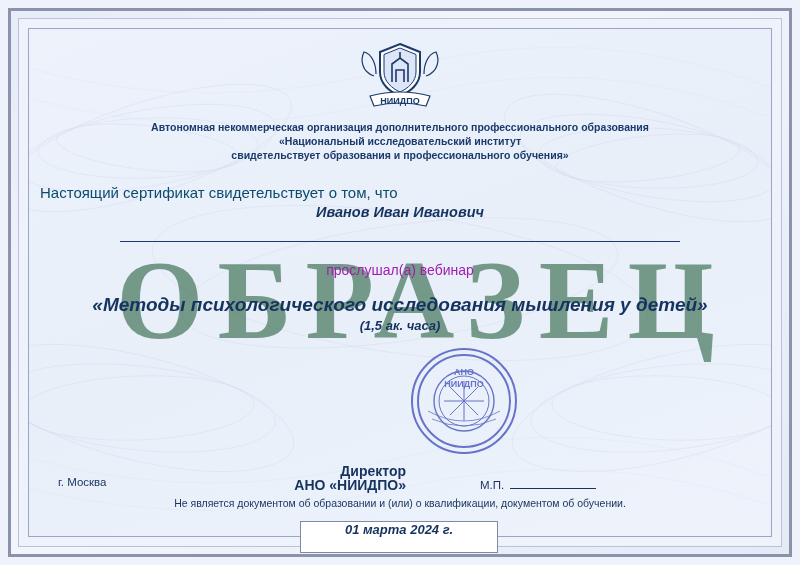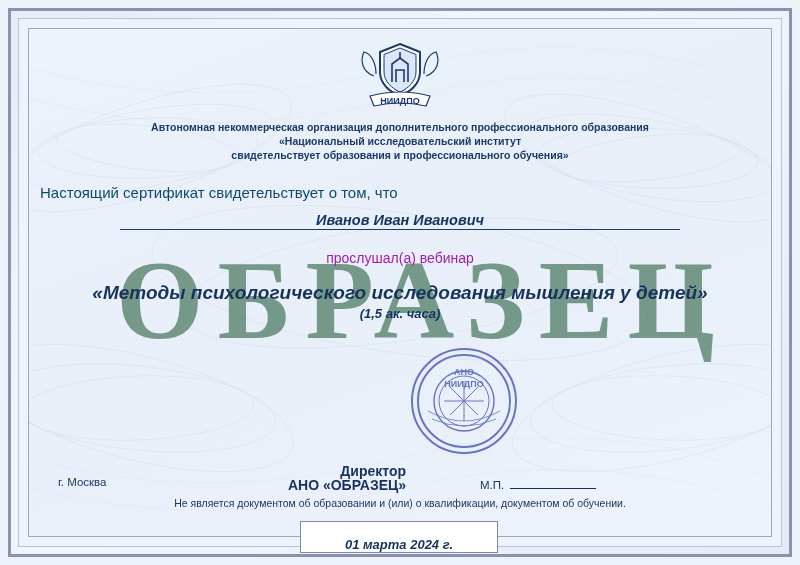--- a/index.html
+++ b/index.html
@@ -102,25 +102,25 @@
   }
 
   .subtitle {
     text-align: left;
     margin-top: 22px;
     color: #0c4a6e;
     font-size: 15px;
   }
 
   .name-row {
-    margin: 10px auto 0;
+    margin: 2px auto 0;
     width: 560px;
     text-align: center;
     border-bottom: 1.5px solid #1b3a6b;
-    padding-bottom: 0;
+    padding-bottom: 20px;
   }
   .name-row .name {
     color: #16335f;
     font-size: 14.5px;
     font-weight: bold;
     font-style: italic;
   }
 
   .action {
     text-align: center;
@@ -207,21 +207,21 @@
   
   .date-plate {
     position: absolute;
     left: 300px;
     top: 521px;
     width: 196px;
     height: 30px;
     background: #ffffff;
     border: 1px solid #7e8aa6;
     display: flex;
-    align-items: flex-end;
+    align-items: flex-start;
     justify-content: center;
   }
   .date-plate span {
     font-size: 13px;
     font-weight: bold;
     font-style: italic;
     color: #16335f;
   }
 </style>
 </head>
@@ -299,21 +299,21 @@
 
     <div class="action">прослушал(а) вебинар</div>
 
     <div class="course">«Методы психологического исследования мышления у детей»</div>
     <div class="hours">(1,5 ак. часа)</div>
 
     <div class="signature-block">
       <div class="city">г. Москва</div>
       <div class="director">
         <div>Директор</div>
-        <div>АНО «ОБРАЗЕЦ»</div>
+        <div>АНО «НИИДПО»</div>
       </div>
       <div class="mp">
         <span>М.П.</span><span class="rule"></span>
       </div>
     </div>
 
     <div class="disclaimer">Не является документом об образовании и (или) о квалификации, документом об обучении.</div>
   </div>
 
   <div class="stamp">

